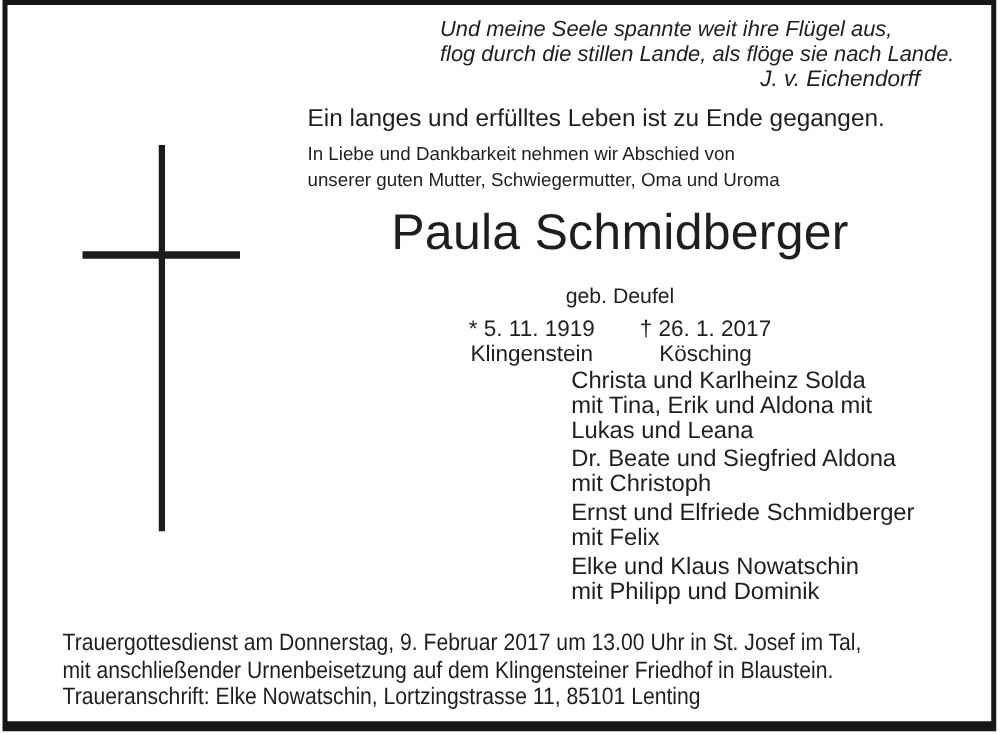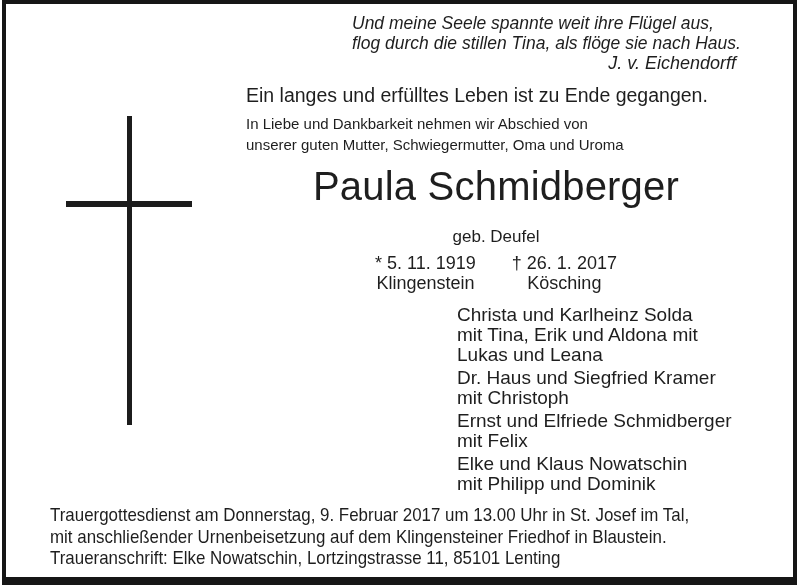--- a/index.html
+++ b/index.html
@@ -108,21 +108,20 @@
     line-height: 20px;
     white-space: nowrap;
   }
   .mourners {
     position: absolute;
     left: 457px;
     top: 295px;
     font-size: 19px;
     line-height: 20px;
     white-space: nowrap;
-    margin-top: 10px;
   }
   .mourner-group {
     margin-bottom: 3px;
   }
   .funeral {
     position: absolute;
     left: 50px;
     top: 504px;
     width: 840px;
     font-size: 19px;
@@ -139,21 +138,21 @@
 
   <div class="frame"></div>
 
   <div>
     <div class="cross-v"></div>
     <div class="cross-h"></div>
   </div>
 
   <div class="quote">
     <div>Und meine Seele spannte weit ihre Flügel aus,</div>
-    <div>flog durch die stillen Tina, als flöge sie nach Haus.</div>
+    <div>flog durch die stillen Lande, als flöge sie nach Lande.</div>
     <div class="attribution">J. v. Eichendorff</div>
   </div>
 
   <div class="intro-1">Ein langes und erfülltes Leben ist zu Ende gegangen.</div>
 
   <div class="intro-2">
     <div>In Liebe und Dankbarkeit nehmen wir Abschied von</div>
     <div>unserer guten Mutter, Schwiegermutter, Oma und Uroma</div>
   </div>
 
@@ -172,21 +171,21 @@
     </div>
   </div>
 
   <div class="mourners">
     <div class="mourner-group">
       <div>Christa und Karlheinz Solda</div>
       <div>mit Tina, Erik und Aldona mit</div>
       <div>Lukas und Leana</div>
     </div>
     <div class="mourner-group">
-      <div>Dr. Haus und Siegfried Kramer</div>
+      <div>Dr. Beate und Siegfried Aldona</div>
       <div>mit Christoph</div>
     </div>
     <div class="mourner-group">
       <div>Ernst und Elfriede Schmidberger</div>
       <div>mit Felix</div>
     </div>
     <div class="mourner-group">
       <div>Elke und Klaus Nowatschin</div>
       <div>mit Philipp und Dominik</div>
     </div>

